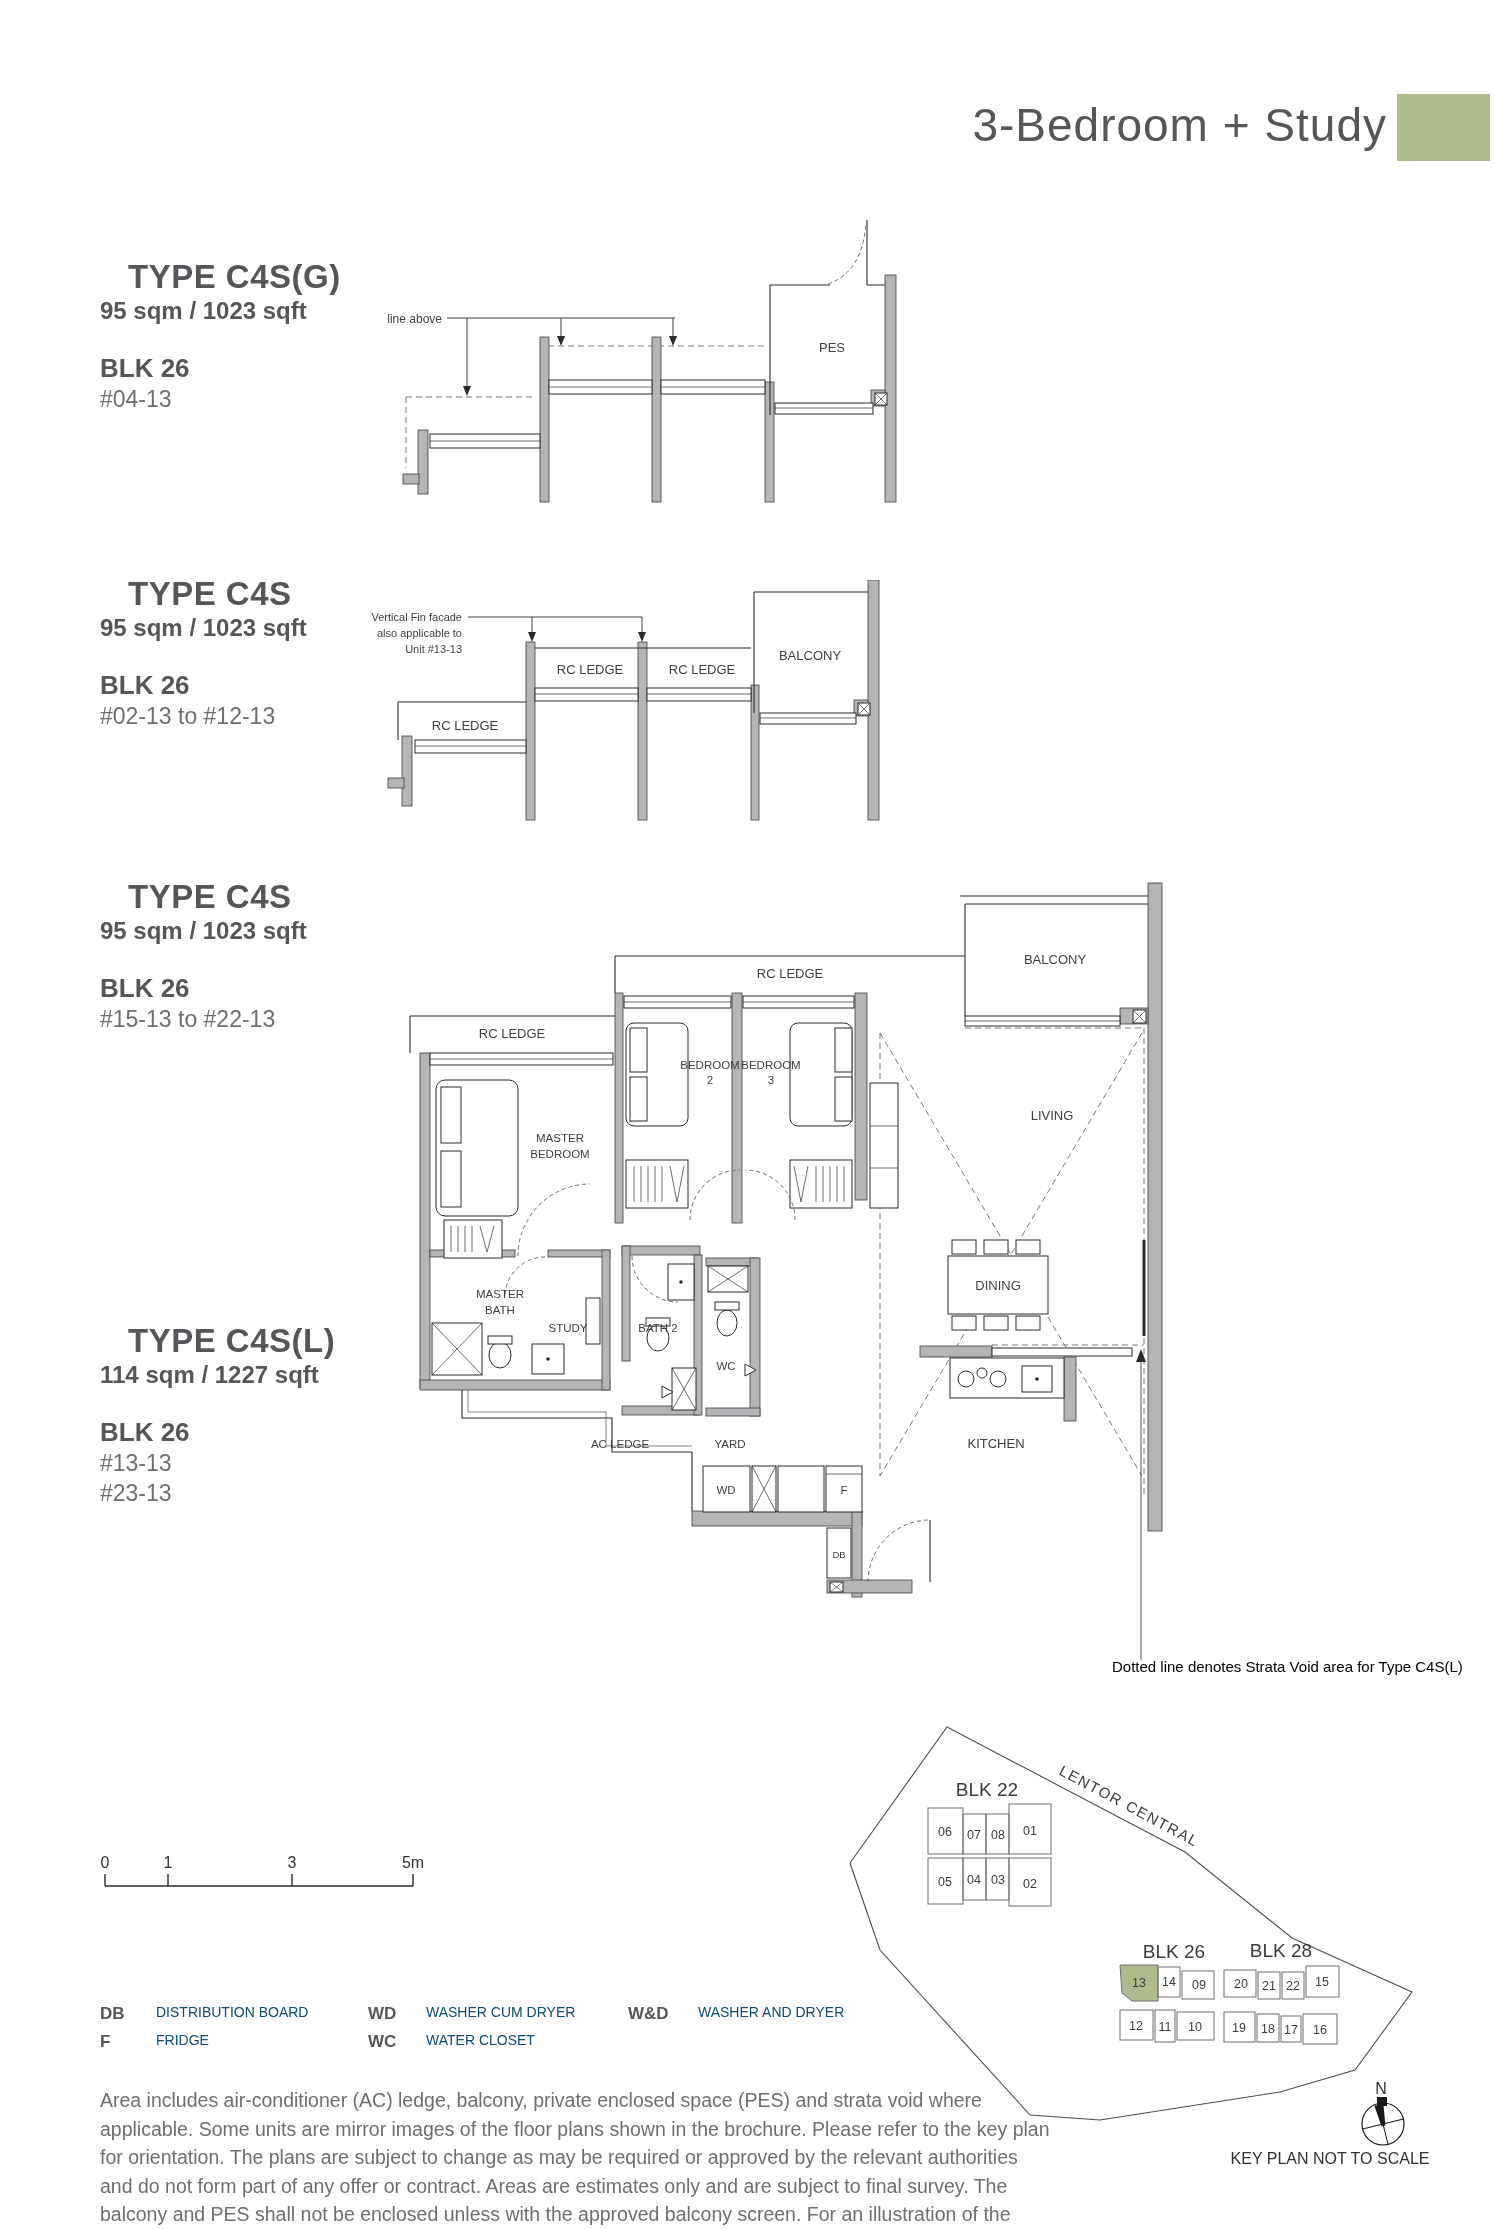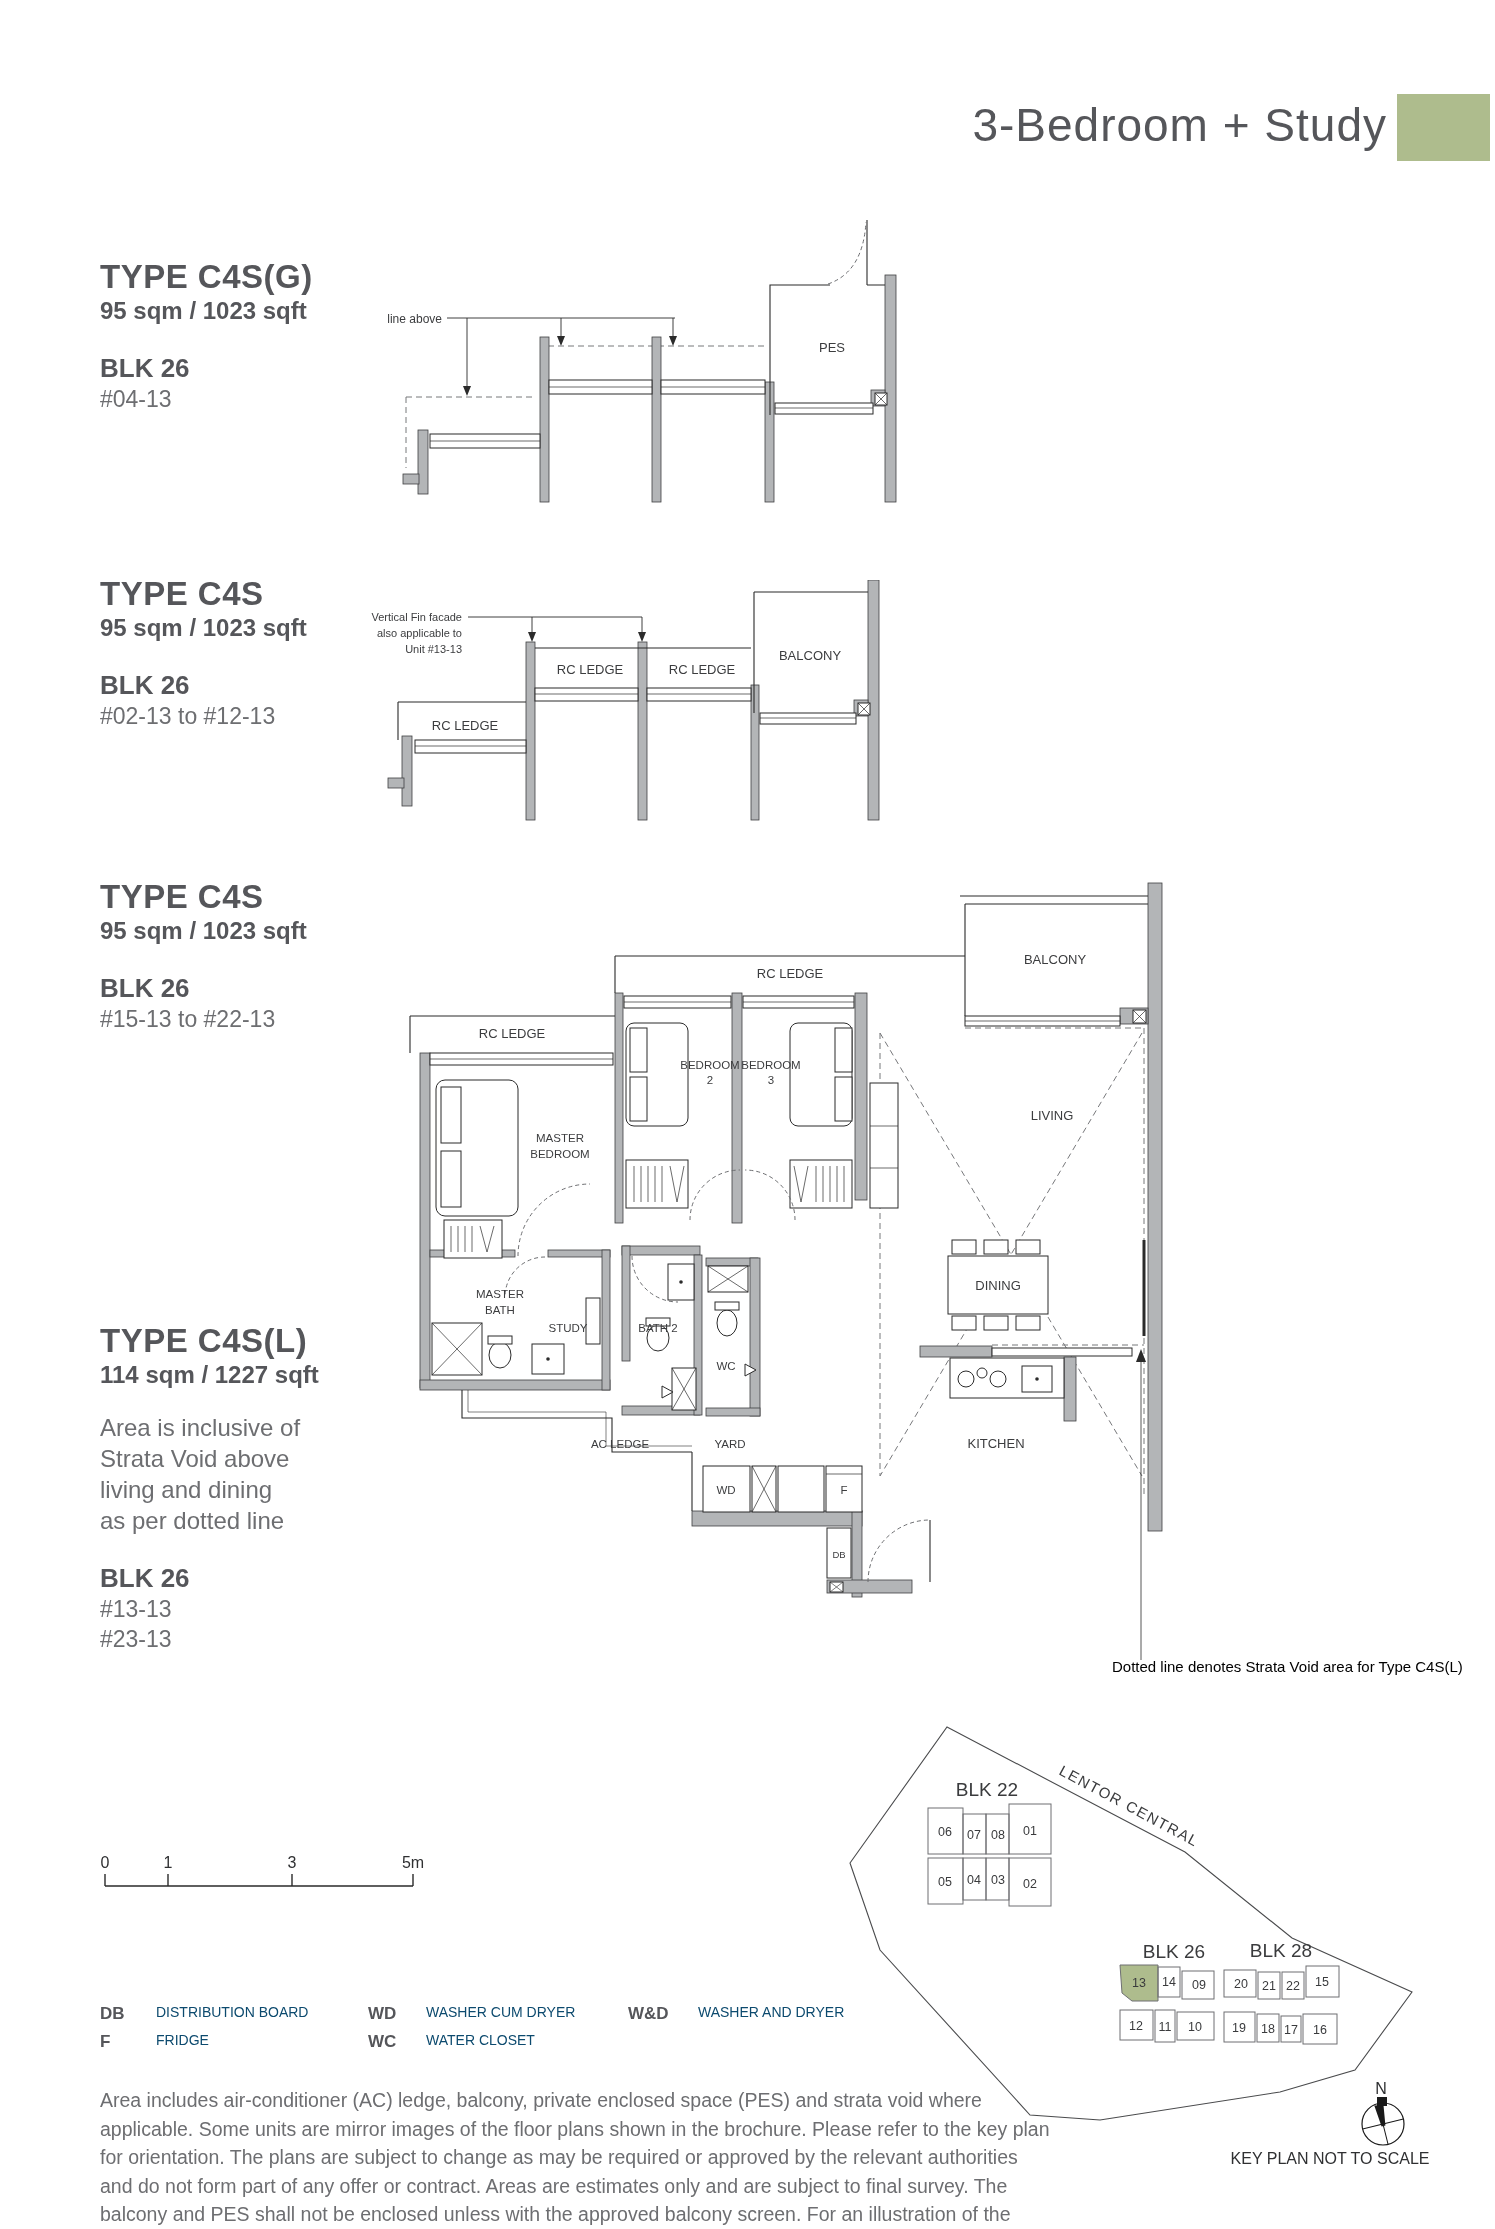--- a/index.html
+++ b/index.html
@@ -3,21 +3,21 @@
 <meta charset="utf-8">
 <style>
   html,body{margin:0;padding:0;background:#fff;}
   #page{position:relative;width:1495px;height:2229px;background:#fff;overflow:hidden;
         font-family:"Liberation Sans",sans-serif;color:#58595b;}
   .abs{position:absolute;}
   
   .title{font-size:46px;font-weight:400;letter-spacing:1px;color:#55565a;}
   .accent-sq{width:93px;height:67px;}
   
-  .type-name{font-size:33px;font-weight:bold;letter-spacing:.5px;color:#55565a;line-height:38px;}
+  .type-name{font-size:33px;font-weight:bold;letter-spacing:.5px;color:#55565a;line-height:38px;margin-left:28px;}
   .type-area{font-size:24px;font-weight:bold;color:#55565a;line-height:30px;}
   .type-blk{font-size:26px;font-weight:bold;color:#55565a;margin-top:26px;line-height:32px;}
   .type-units{font-size:23px;color:#6d6e71;line-height:30px;}
   .type-note{font-size:24px;color:#6d6e71;line-height:31px;margin-top:22px;}
   
   .wall{fill:#b3b5b7;stroke:#3f4041;stroke-width:.8;}
   .ln{fill:none;stroke:#2b2b2b;stroke-width:1.1;}
   .fix{fill:#fff;stroke:#2b2b2b;stroke-width:1;}
   .dash{fill:none;stroke:#77787b;stroke-width:1;stroke-dasharray:6 4;}
   .adash{fill:none;stroke:#6d6e71;stroke-width:1;stroke-dasharray:4 3;}
@@ -62,26 +62,20 @@
   <div class="abs" style="left:100px;top:878px;">
     <div class="type-name">TYPE C4S</div>
     <div class="type-area">95 sqm / 1023 sqft</div>
     <div class="type-blk">BLK 26</div>
     <div class="type-units">#15-13 to #22-13</div>
   </div>
 
   <div class="abs" style="left:100px;top:1322px;">
     <div class="type-name">TYPE C4S(L)</div>
     <div class="type-area">114 sqm / 1227 sqft</div>
-    <div class="type-note">
-      <div>Area is inclusive of</div>
-      <div>Strata Void above</div>
-      <div>living and dining</div>
-      <div>as per dotted line</div>
-    </div>
     <div class="type-blk">BLK 26</div>
     <div class="type-units">#13-13</div>
     <div class="type-units">#23-13</div>
   </div>
 
   <svg class="abs" style="left:385px;top:200px;" width="800" height="310" viewBox="0 0 800 310">
     <g>
       <text class="ann" x="57" y="123">Building line above</text>
       <path class="ln" d="M62,118 H290" style="stroke-width:.9"></path>
       <path class="ln" d="M82,118 V186" style="stroke-width:.9"></path>

